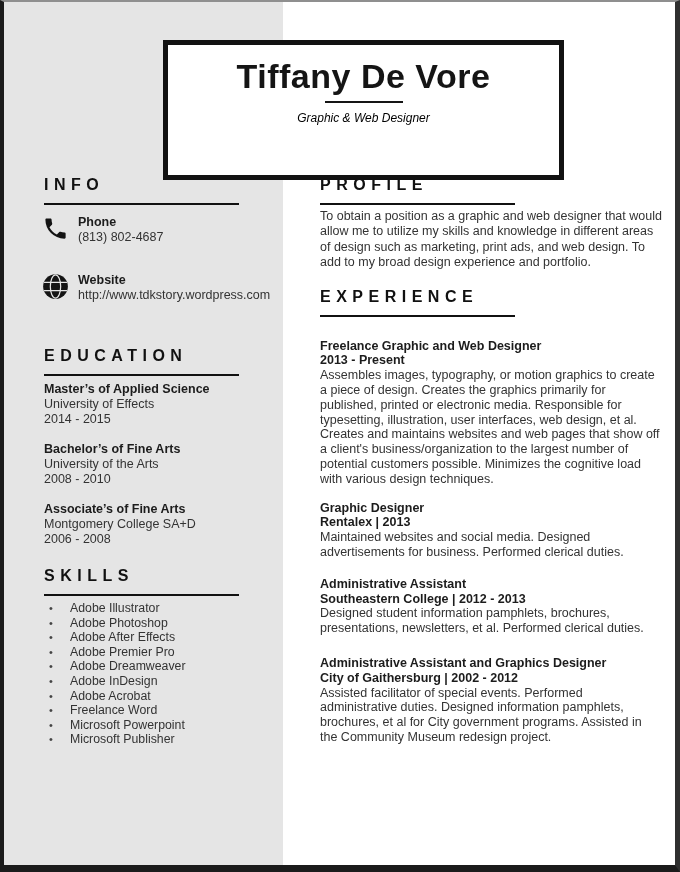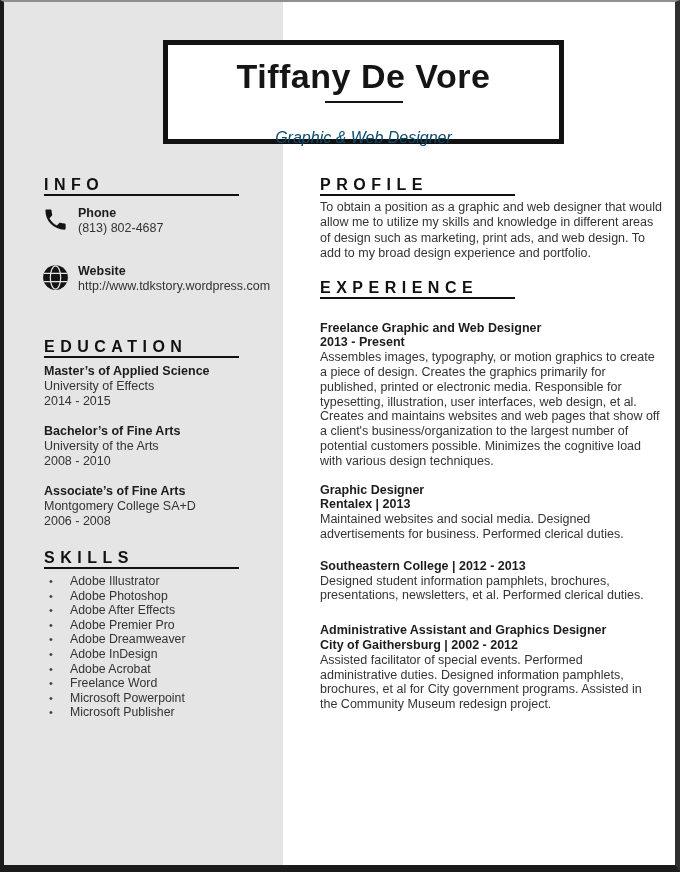--- a/index.html
+++ b/index.html
@@ -22,53 +22,53 @@
     left: 0; top: 0;
     width: 279px;
     height: 100%;
     background: #e5e5e5;
   }
 
   
   .header-box {
     position: absolute;
     left: 159px; top: 38px;
-    width: 401px; height: 104px;
+    width: 401px; height: 140px;
     background: #ffffff;
     border: 5px solid #121212;
     text-align: center;
     z-index: 2;
   }
   .name {
     margin-top: 12px;
     font-size: 34px;
     font-weight: bold;
     color: #151515;
     letter-spacing: 0.5px;
   }
   .name-underline {
     width: 78px; height: 2px;
     background: #151515;
     margin: 5px auto 0;
   }
   .subtitle {
-    margin-top: 26px;
+    margin-top: 8px;
     font-style: italic;
-    font-size: 16px;
-    color: #0c4a6e;
+    font-size: 12px;
+    color: #000000;
   }
 
   
   .section-heading {
     font-size: 16px;
     font-weight: bold;
     letter-spacing: 5.5px;
     color: #111111;
     border-bottom: 2px solid #111111;
-    padding-bottom: 0;
+    padding-bottom: 9px;
     width: 195px;
     white-space: nowrap;
   }
 
   
   .sidebar-content {
     position: absolute;
     left: 40px; top: 174px;
     width: 210px;
     z-index: 3;
@@ -265,20 +265,21 @@
       <div class="job-desc">Assembles images, typography, or motion graphics to create a piece of design. Creates the graphics primarily for published, printed or electronic media. Responsible for typesetting, illustration, user interfaces, web design, et al. Creates and maintains websites and web pages that show off a client's business/organization to the largest number of potential customers possible. Minimizes the cognitive load with various design techniques.</div>
     </div>
 
     <div class="job job-2">
       <div class="job-title">Graphic Designer</div>
       <div class="job-meta">Rentalex | 2013</div>
       <div class="job-desc">Maintained websites and social media. Designed advertisements for business. Performed clerical duties.</div>
     </div>
 
     <div class="job job-3">
+      <div class="job-title">Administrative Assistant</div>
       <div class="job-meta">Southeastern College | 2012 - 2013</div>
       <div class="job-desc">Designed student information pamphlets, brochures, presentations, newsletters, et al. Performed clerical duties.</div>
     </div>
 
     <div class="job job-4">
       <div class="job-title">Administrative Assistant and Graphics Designer</div>
       <div class="job-meta">City of Gaithersburg | 2002 - 2012</div>
       <div class="job-desc">Assisted facilitator of special events. Performed administrative duties. Designed information pamphlets, brochures, et al for City government programs. Assisted in the Community Museum redesign project.</div>
     </div>
 

